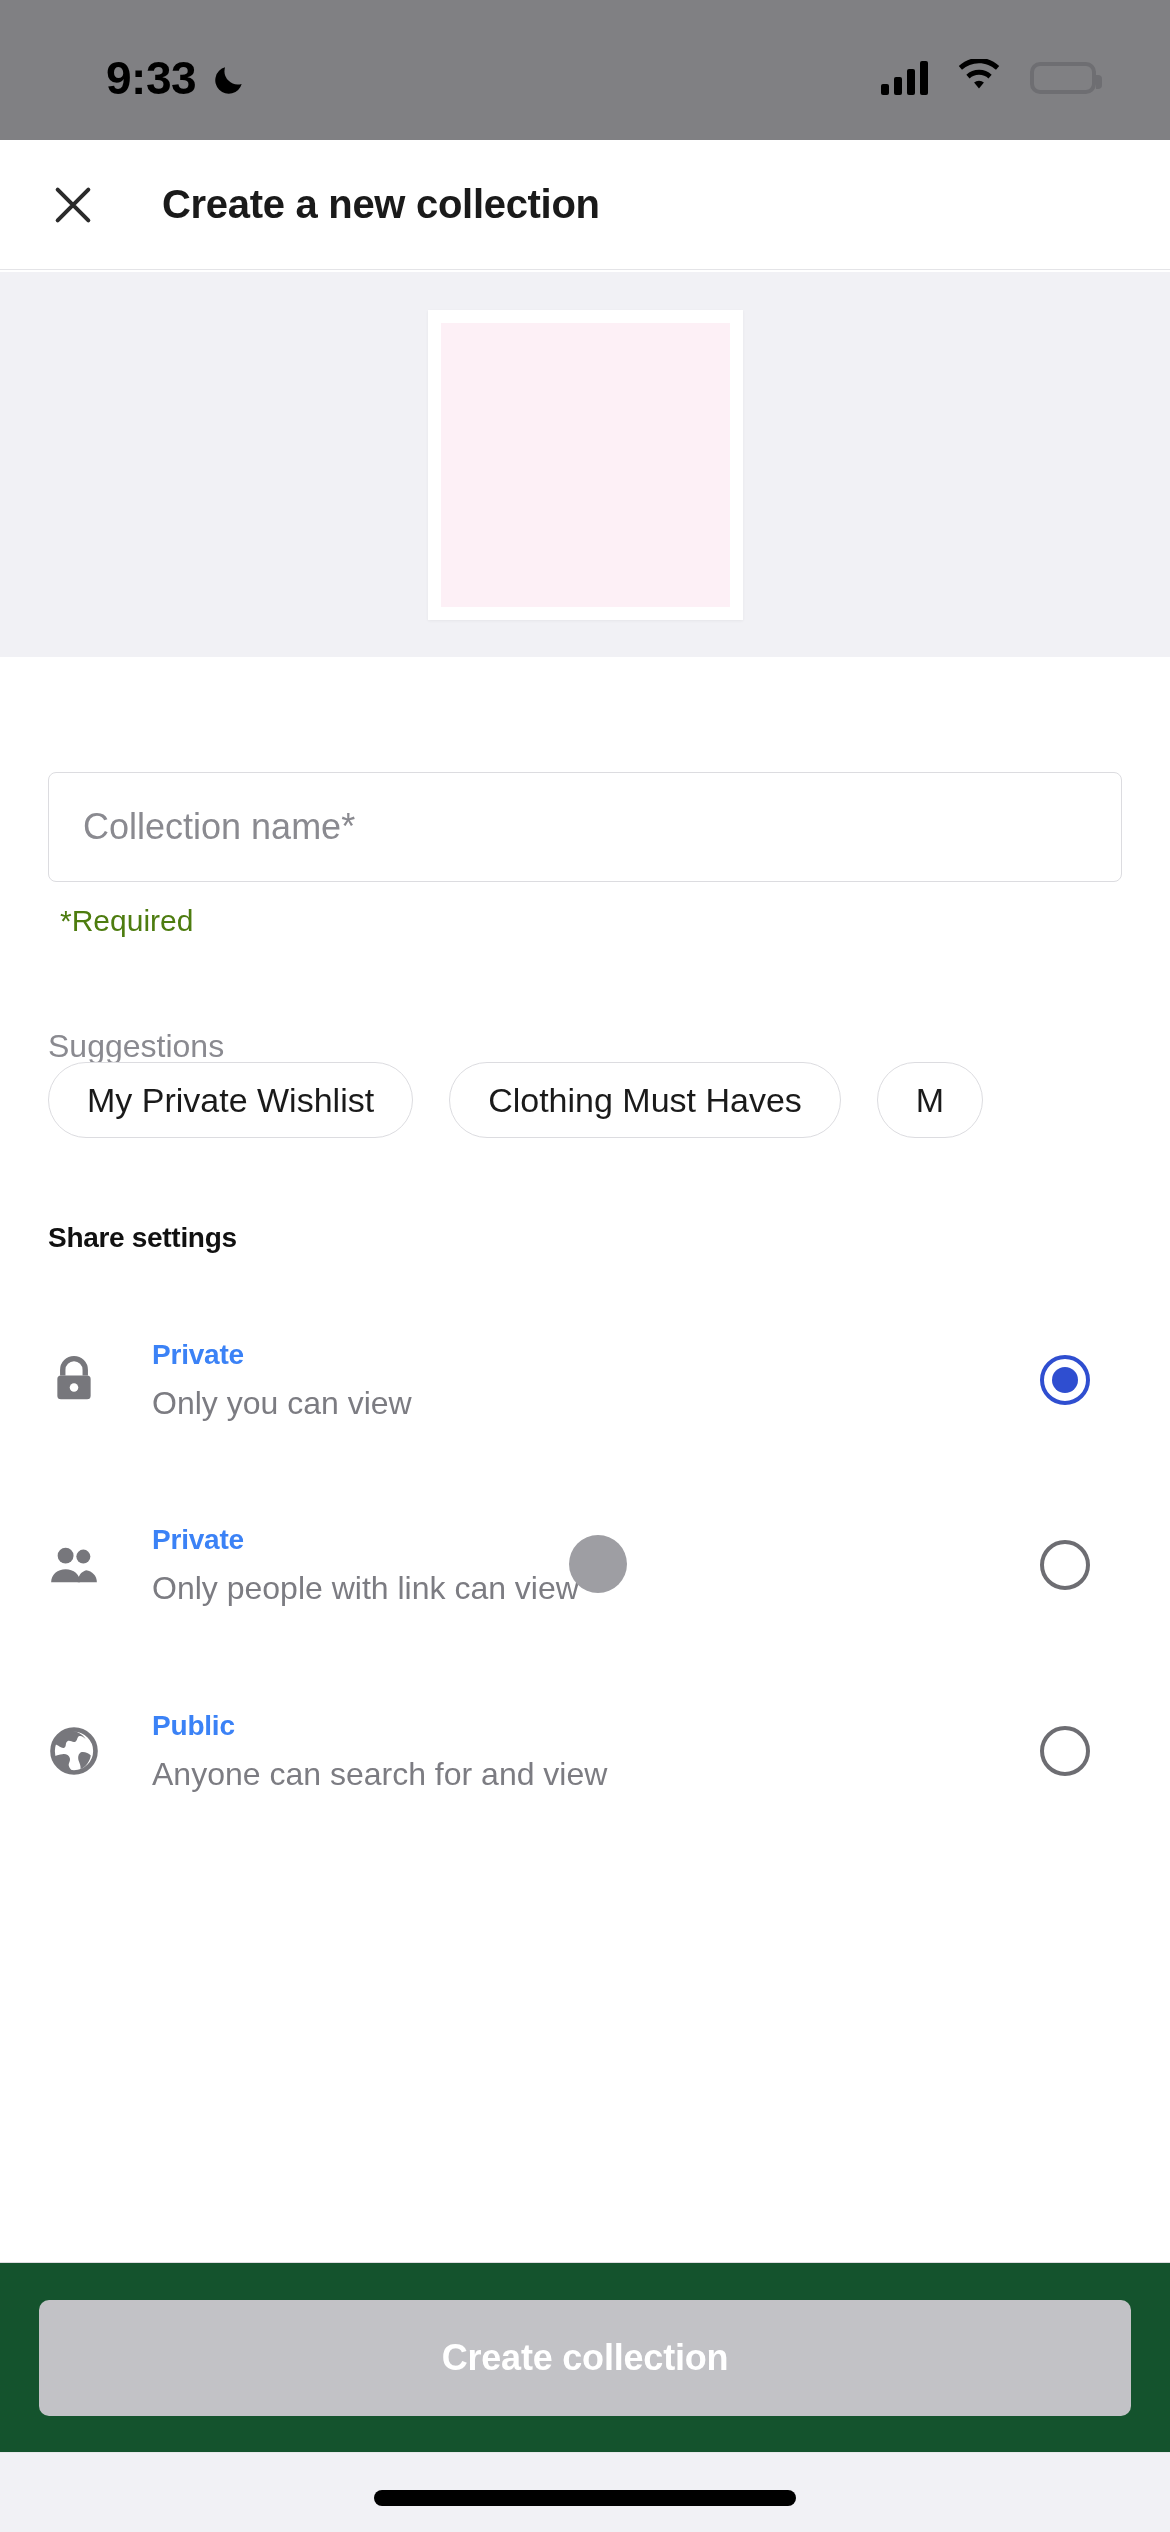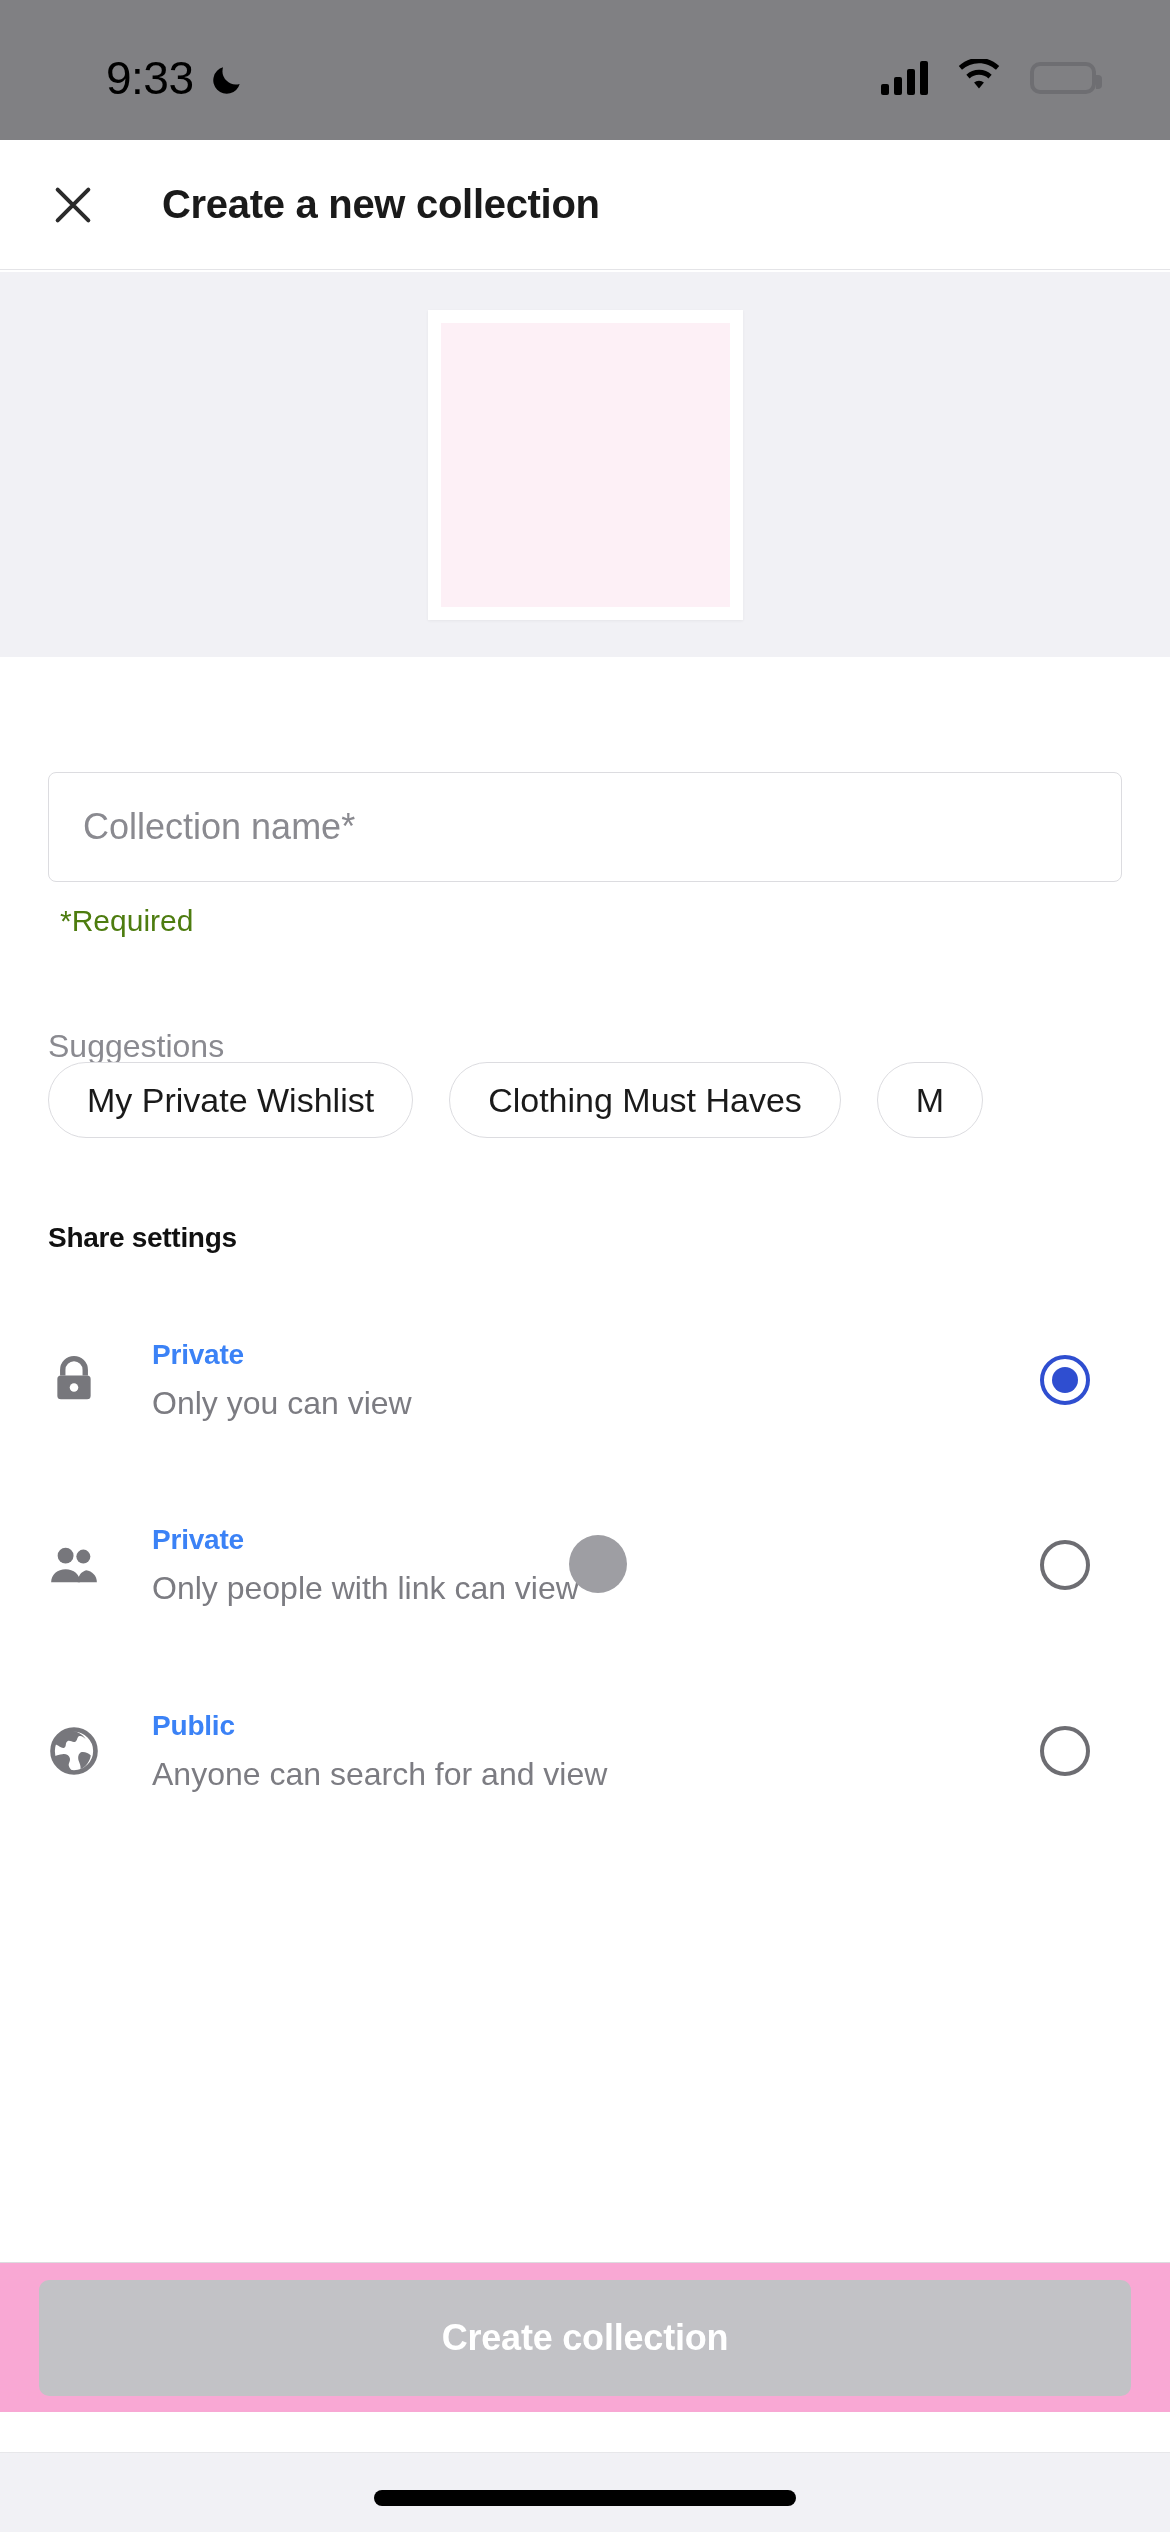--- a/index.html
+++ b/index.html
@@ -13,21 +13,21 @@
 
   
   .statusbar{
     position:absolute; top:0; left:0;
     width:1170px; height:140px;
     background:#808083;
     display:flex; align-items:center; justify-content:space-between;
     padding:0 64px 0 0;
   }
   .sb-left{ display:flex; align-items:center; gap:14px; margin-left:106px; margin-top:16px;}
-  .sb-time{ font-size:46px; font-weight:400; color:#000; letter-spacing:-0.5px; }
+  .sb-time{ font-size:46px; font-weight:700; color:#000; letter-spacing:-0.5px; }
   .sb-moon{ width:38px; height:38px; position:relative; display:inline-block; margin-top:4px;}
   .sb-right{ display:flex; align-items:center; gap:28px; margin-top:16px; margin-right:10px;}
   .bars{ display:flex; align-items:flex-end; gap:5px; height:34px; }
   .bars i{ display:block; width:8px; background:#000; border-radius:2px; }
   .bars i:nth-child(1){ height:11px; }
   .bars i:nth-child(2){ height:18px; }
   .bars i:nth-child(3){ height:26px; }
   .bars i:nth-child(4){ height:34px; }
   .battery{ width:66px; height:32px; border:4px solid #6e6e72; border-radius:10px; position:relative; padding:3px;}
   .battery .fill{ width:100%; height:100%; background:#000; border-radius:4px; }
@@ -141,22 +141,22 @@
   
   .cursor{
     position:absolute; left:569px; top:1535px;
     width:58px; height:58px; border-radius:50%;
     background:#9e9ea3;
   }
 
   
   .footer{
     position:absolute; left:0; top:2262px;
-    width:1170px; height:150px;
-    background:#f9a8d4;
+    width:1170px; height:190px;
+    background:#14532d;
     border-top:1px solid #dcdce0;
     display:flex; align-items:center; justify-content:center;
   }
   .cta{
     width:1092px; height:116px;
     background:#c2c2c6; border:none; border-radius:10px;
     color:#ffffff; font-size:36px; font-weight:600;
     font-family:"Liberation Sans", sans-serif;
     letter-spacing:-0.2px;
   }

